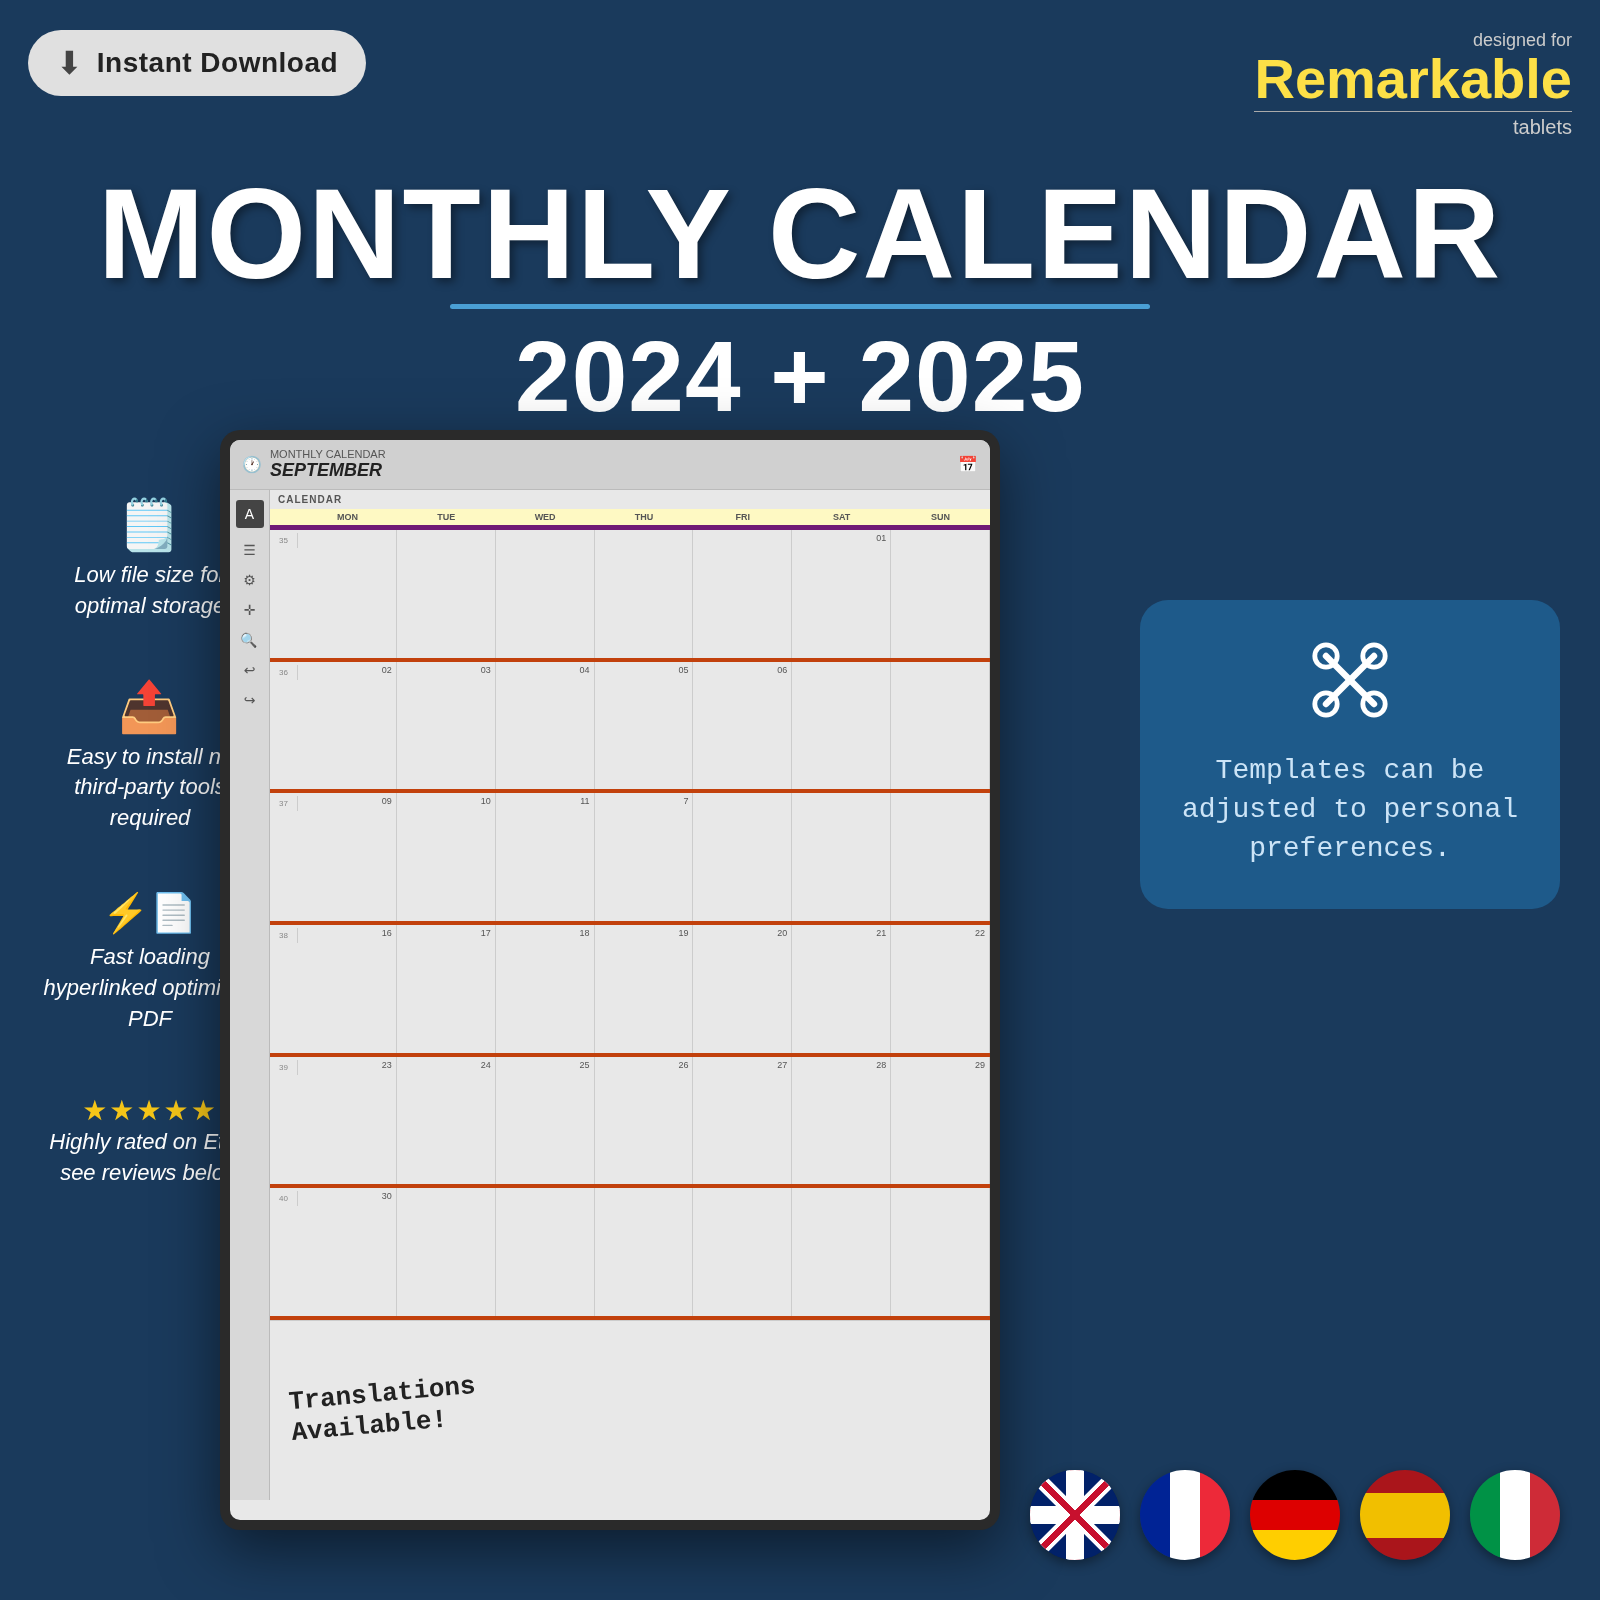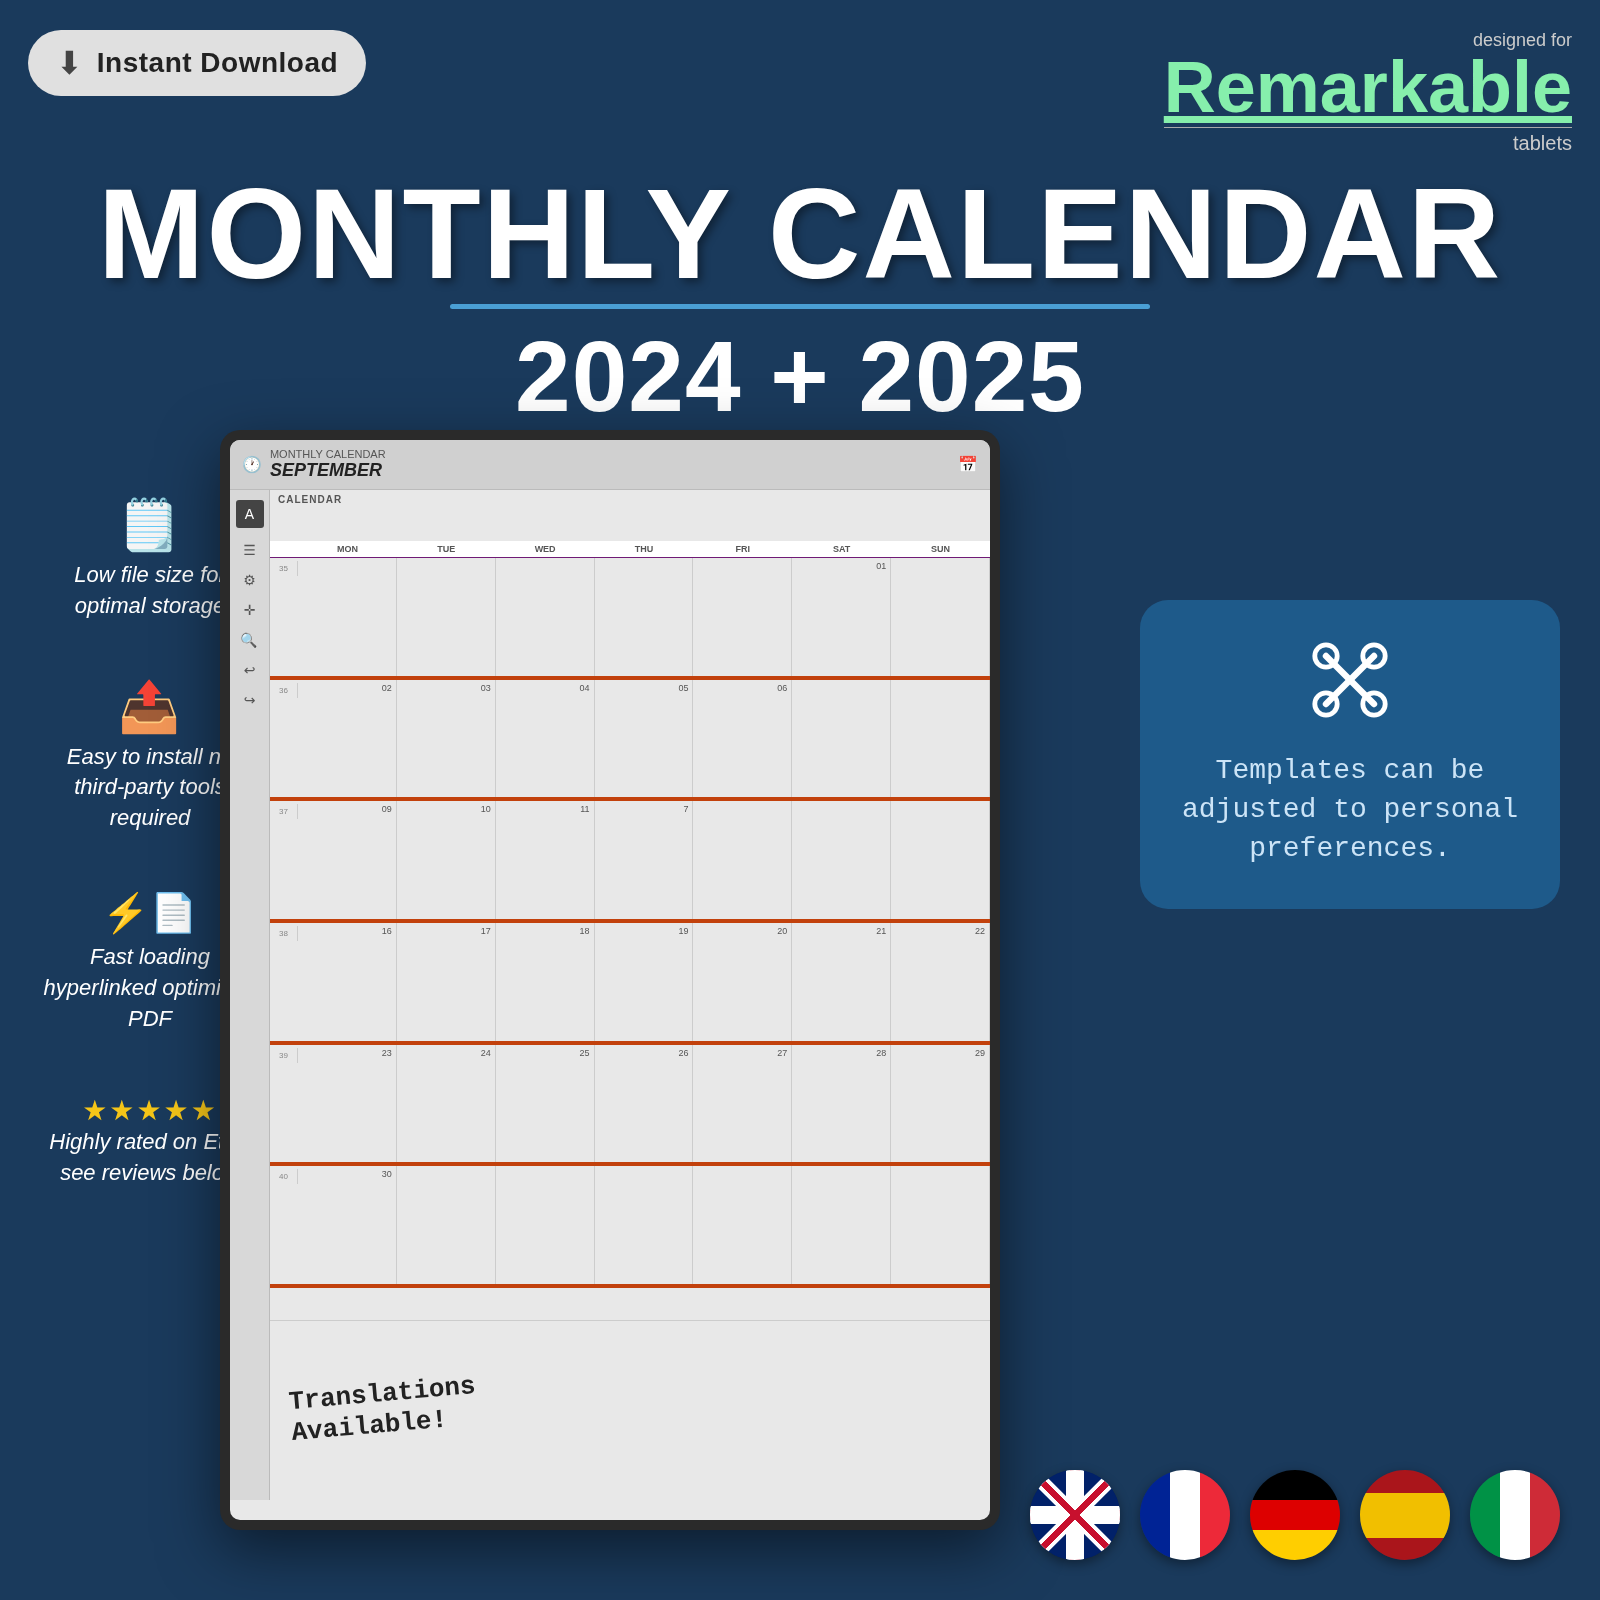--- a/index.html
+++ b/index.html
@@ -46,26 +46,25 @@
       text-align: right;
       color: white;
     }
     .remarkable-logo .designed-for {
       font-size: 18px;
       font-weight: 300;
       color: #ccc;
       display: block;
     }
     .remarkable-logo .brand-name {
-      font-size: 72px;
+      font-size: 56px;
       font-weight: 700;
-      color: #86efac;
+      color: #fde047;
       display: block;
       line-height: 1;
-      text-decoration: underline;
     }
     .remarkable-logo .tablets {
       font-size: 20px;
       font-weight: 300;
       color: #ccc;
       display: block;
       border-top: 1px solid #aaa;
       padding-top: 4px;
       margin-top: 4px;
     }
@@ -219,39 +218,38 @@
     }
     .cal-side-icon {
       font-size: 14px;
       color: #555;
     }
 
     .cal-main {
       flex: 1;
       display: flex;
       flex-direction: column;
-      gap: 32px;
     }
     .cal-label {
       font-size: 10px;
       color: #555;
       padding: 4px 8px;
       font-weight: 700;
       letter-spacing: 1px;
     }
     .cal-grid {
       flex: 1;
       display: flex;
       flex-direction: column;
     }
     .cal-days-header {
       display: grid;
       grid-template-columns: 28px repeat(7, 1fr);
-      background: #ffffff;
-      border-bottom: 1px solid #701a75;
+      background: #fef9c3;
+      border-bottom: 5px solid #701a75;
     }
     .cal-day-name {
       font-size: 9px;
       color: #555;
       text-align: center;
       padding: 3px 0;
       font-weight: 700;
     }
     .cal-week-num {
       font-size: 8px;

